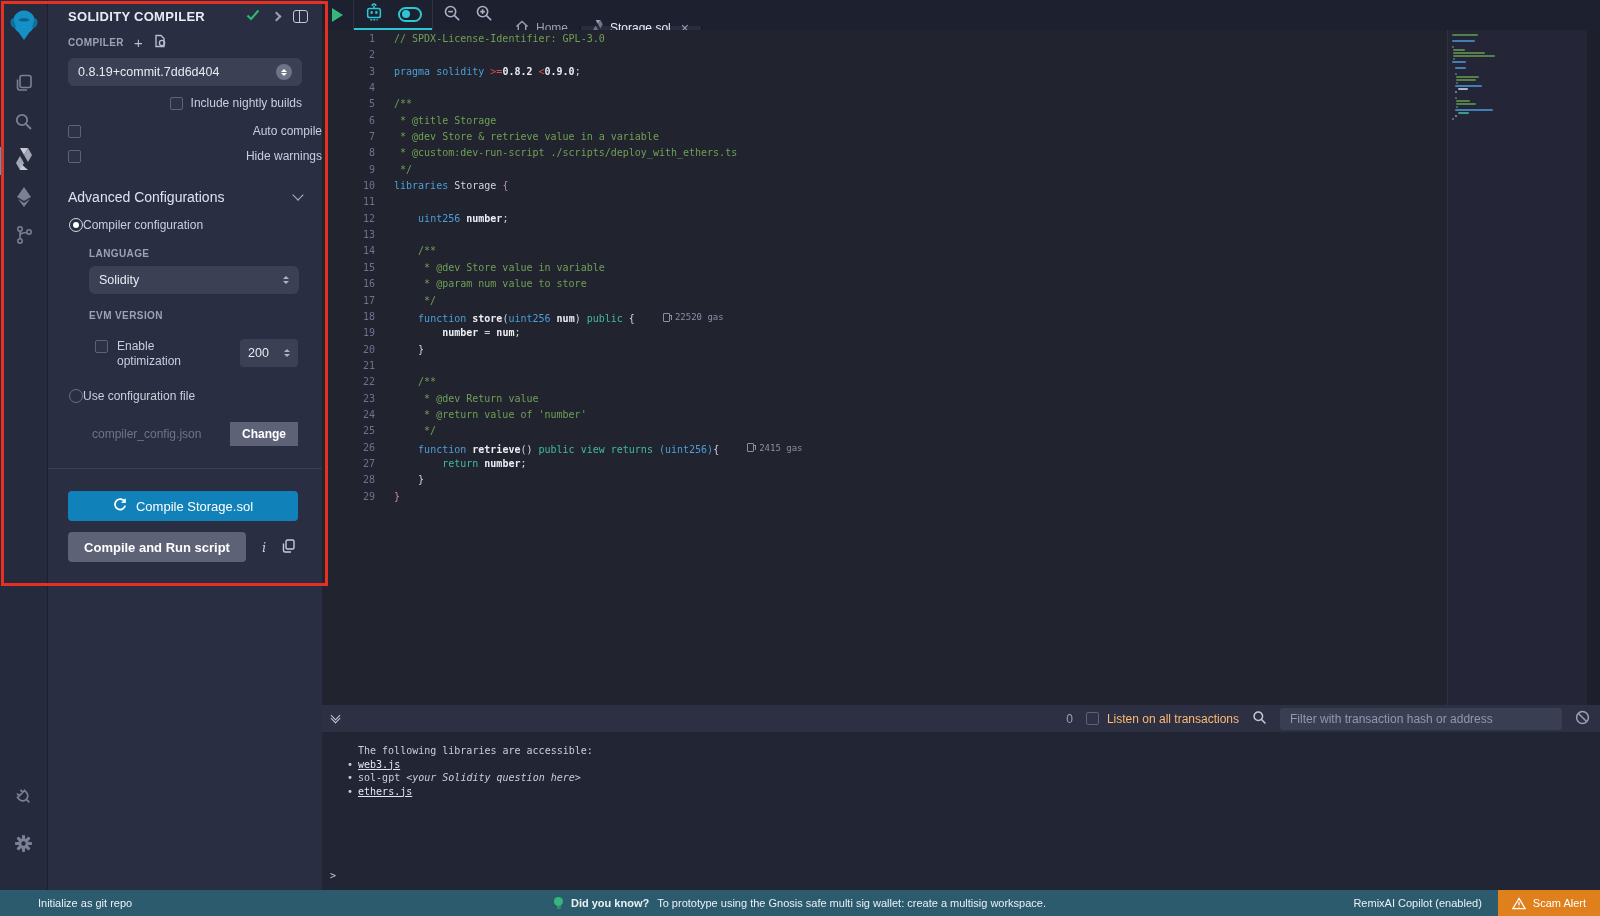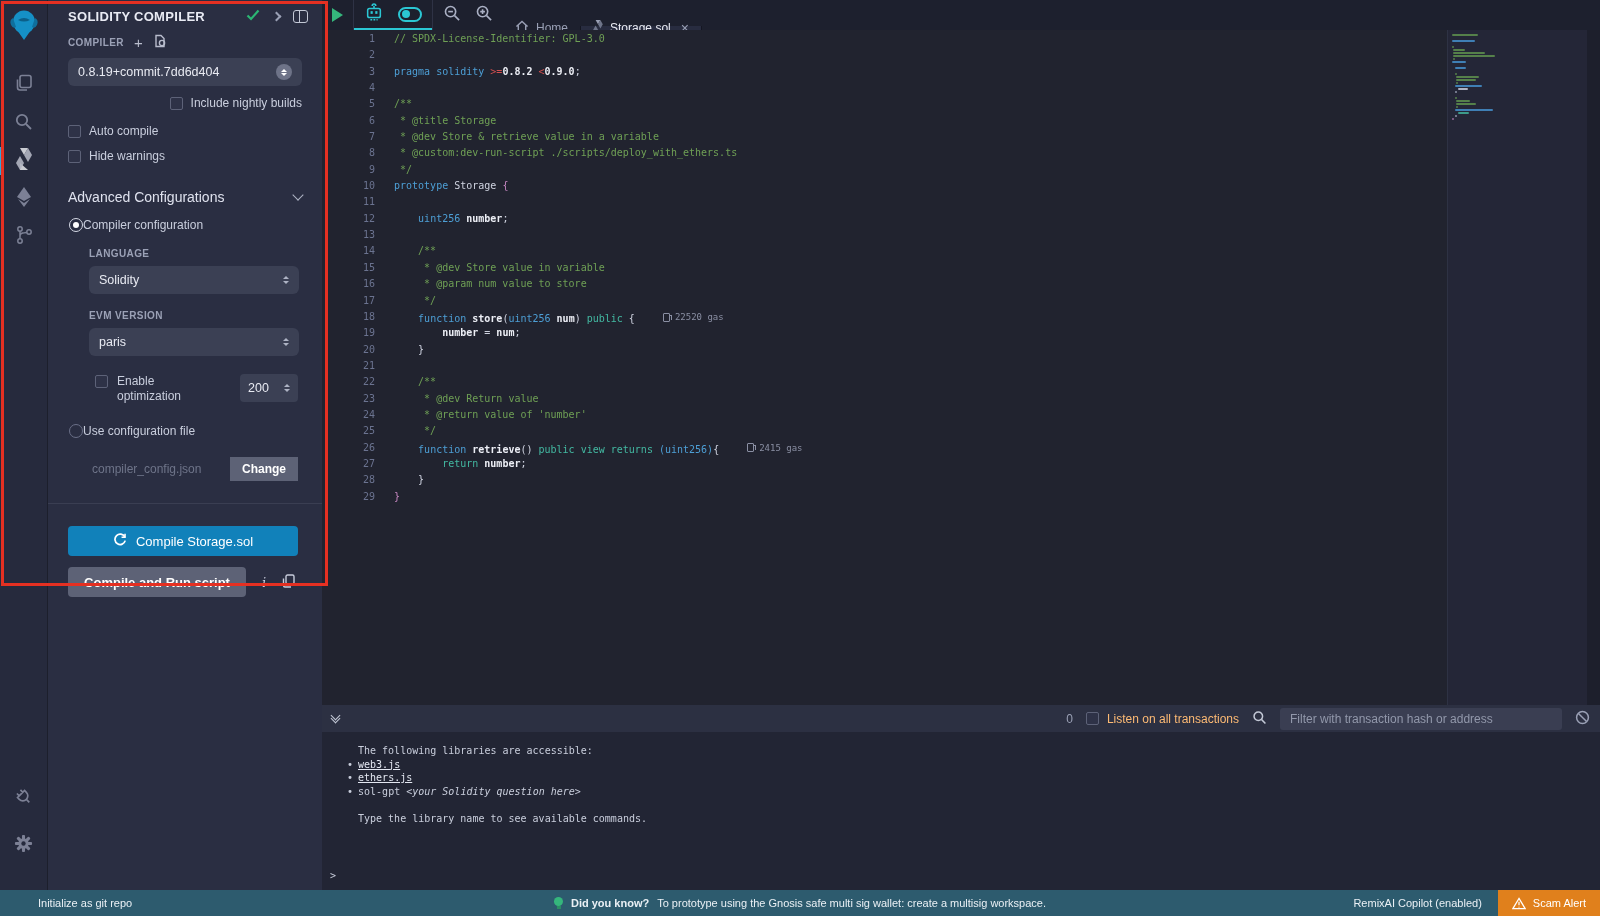--- a/index.html
+++ b/index.html
@@ -41,21 +41,21 @@
   .tri-up { width:0; height:0; border-left:3px solid transparent; border-right:3px solid transparent;
     border-bottom:3.5px solid #fff; }
   .tri-down { width:0; height:0; border-left:3px solid transparent; border-right:3px solid transparent;
     border-top:3.5px solid #fff; }
   .sel-arrows { display:flex; flex-direction:column; gap:2px; }
   .sel-arrows .tri-up { border-bottom-color:#aeb3c4; }
   .sel-arrows .tri-down { border-top-color:#aeb3c4; }
 
   .cb { width:13px; height:13px; background:#2e3247; border:1px solid #5d6278; border-radius:2px;
     flex-shrink:0; cursor:pointer; }
-  .cb-row { display:flex; align-items:center; gap:8px; color:#c9cedd; }
+  .cb-row { display:flex; align-items:center; gap:8px; color:#c9cedd;justify-content:space-between; }
   .nightly-row { justify-content:flex-end; padding-right:20px; margin-top:10px; }
   .panel-cbs { padding-left:20px; margin-top:14px; display:flex; flex-direction:column; gap:11px; }
 
   .adv-head { display:flex; align-items:center; margin:26px 20px 0 20px; cursor:pointer; }
   .adv-title { flex:1; font-size:14px; color:#dfe2ee; }
   .chev-down { width:8px; height:8px; border-right:1.8px solid #aeb3c4; border-bottom:1.8px solid #aeb3c4;
     transform:rotate(45deg); margin-top:-4px; }
   .radio { width:14px; height:14px; border-radius:50%; border:1px solid #6a7088; flex-shrink:0; cursor:pointer; }
   .radio.sel { border-color:#d4d8e4; position:relative; }
   .radio.sel::after { content:''; position:absolute; left:3px; top:3px; width:6px; height:6px;
@@ -307,27 +307,20 @@
     <div class="sub-block">
       <span class="sec-label">LANGUAGE</span>
       <div class="select sub-select">
         <span class="val">Solidity</span>
         <span class="sel-arrows">
             <i class="tri-up"></i>
             <i class="tri-down"></i>
           </span>
       </div>
       <span class="sec-label">EVM VERSION</span>
-      <div class="select sub-select">
-        <span class="val">paris</span>
-        <span class="sel-arrows">
-            <i class="tri-up"></i>
-            <i class="tri-down"></i>
-          </span>
-      </div>
     </div>
 
     <div class="opt-row">
       <span class="cb" style="margin-top:1px;"></span>
       <span class="opt-label">Enable optimization</span>
       <div class="num-input">
         <span class="val">200</span>
         <span class="sel-arrows">
             <i class="tri-up"></i>
             <i class="tri-down"></i>
@@ -432,21 +425,21 @@
       <div class="code-area">
           <div class="code-line"><span class="gutter">1</span><span class="code-text"><span class="tk-c">// SPDX-License-Identifier: GPL-3.0</span></span></div>
           <div class="code-line"><span class="gutter">2</span><span class="code-text"></span></div>
           <div class="code-line"><span class="gutter">3</span><span class="code-text"><span class="tk-k">pragma solidity </span><span class="tk-o">&gt;=</span><span class="tk-b">0.8.2 </span><span class="tk-o">&lt;</span><span class="tk-b">0.9.0</span><span class="tk-p">;</span></span></div>
           <div class="code-line"><span class="gutter">4</span><span class="code-text"></span></div>
           <div class="code-line"><span class="gutter">5</span><span class="code-text"><span class="tk-c">/**</span></span></div>
           <div class="code-line"><span class="gutter">6</span><span class="code-text"><span class="tk-c"> * @title Storage</span></span></div>
           <div class="code-line"><span class="gutter">7</span><span class="code-text"><span class="tk-c"> * @dev Store &amp; retrieve value in a variable</span></span></div>
           <div class="code-line"><span class="gutter">8</span><span class="code-text"><span class="tk-c"> * @custom:dev-run-script ./scripts/deploy_with_ethers.ts</span></span></div>
           <div class="code-line"><span class="gutter">9</span><span class="code-text"><span class="tk-c"> */</span></span></div>
-          <div class="code-line"><span class="gutter">10</span><span class="code-text"><span class="tk-k">prototype </span><span class="tk-p">Storage </span><span class="tk-m">{</span></span></div>
+          <div class="code-line"><span class="gutter">10</span><span class="code-text"><span class="tk-k">libraries </span><span class="tk-p">Storage </span><span class="tk-m">{</span></span></div>
           <div class="code-line"><span class="gutter">11</span><span class="code-text"></span></div>
           <div class="code-line"><span class="gutter">12</span><span class="code-text"><span class="tk-p">    </span><span class="tk-k">uint256 </span><span class="tk-b">number</span><span class="tk-p">;</span></span></div>
           <div class="code-line"><span class="gutter">13</span><span class="code-text"></span></div>
           <div class="code-line"><span class="gutter">14</span><span class="code-text"><span class="tk-c">    /**</span></span></div>
           <div class="code-line"><span class="gutter">15</span><span class="code-text"><span class="tk-c">     * @dev Store value in variable</span></span></div>
           <div class="code-line"><span class="gutter">16</span><span class="code-text"><span class="tk-c">     * @param num value to store</span></span></div>
           <div class="code-line"><span class="gutter">17</span><span class="code-text"><span class="tk-c">     */</span></span></div>
           <div class="code-line"><span class="gutter">18</span><span class="code-text"><span class="tk-p">    </span><span class="tk-k">function </span><span class="tk-b">store</span><span class="tk-p">(</span><span class="tk-k">uint256 </span><span class="tk-b">num</span><span class="tk-p">) </span><span class="tk-t">public </span><span class="tk-p">{</span><span class="gas"><span class="gas-icon"></span><span>22520 gas</span></span></span></div>
           <div class="code-line"><span class="gutter">19</span><span class="code-text"><span class="tk-p">        </span><span class="tk-b">number</span><span class="tk-p"> = </span><span class="tk-b">num</span><span class="tk-p">;</span></span></div>
           <div class="code-line"><span class="gutter">20</span><span class="code-text"><span class="tk-p">    }</span></span></div>
@@ -521,27 +514,26 @@
         </svg>
       </span>
     </div>
 
     <div class="terminal">
       <div class="t-indent">The following libraries are accessible:</div>
       <div class="t-bullet">
         <span class="dot">•</span><span class="t-link">web3.js</span>
       </div>
       <div class="t-bullet">
+        <span class="dot">•</span><span>sol-gpt </span><span class="t-italic">&lt;your Solidity question here&gt;</span>
+      </div>
+      <div class="t-bullet">
         <span class="dot">•</span><span class="t-link">ethers.js</span>
       </div>
-      <div class="t-bullet">
-        <span class="dot">•</span><span>sol-gpt </span><span class="t-italic">&lt;your Solidity question here&gt;</span>
-      </div>
       <div class="t-gap"></div>
-      <div class="t-indent">Type the library name to see available commands.</div>
       <div class="prompt">&gt;</div>
     </div>
   </div>
 </div>
 
 <div class="status-bar">
   <span class="sb-left">Initialize as git repo</span>
   <span class="sb-center">
     <span class="bulb"></span>
     <b>Did you know?</b>

